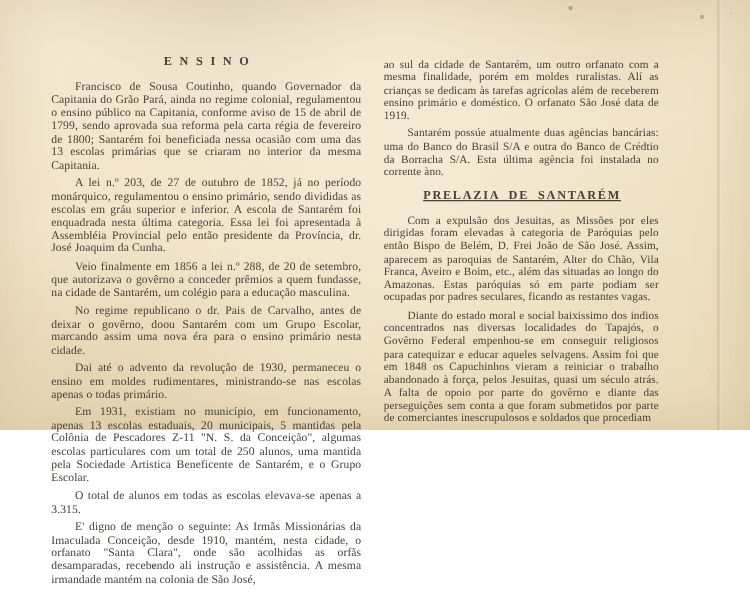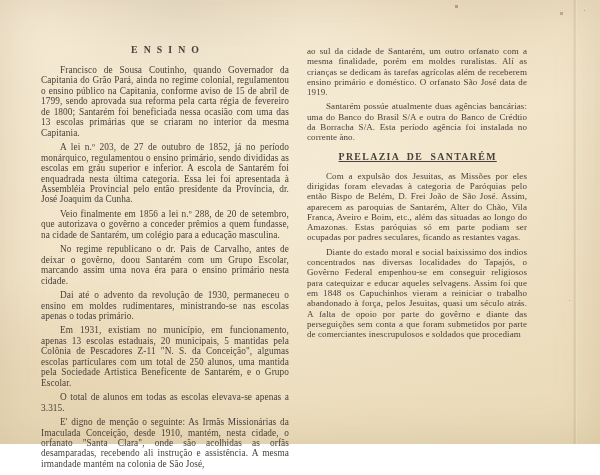--- a/index.html
+++ b/index.html
@@ -2,21 +2,21 @@
 <html style="--paper: #f1e4c9; --ink: #47413a;"><head>
 <meta charset="utf-8">
 <style>
   html, body { margin: 0; padding: 0; }
   body {
     width: 600px; height: 475px; overflow: hidden;
     font-family: "Liberation Serif", "DejaVu Serif", serif;
   }
   .paper {
     position: relative;
-    width: 600px; height: 444px;
+    width: 600px; height: 344px;
     color: var(--ink, #47413a);
     background:
       radial-gradient(ellipse 280px 190px at 12% 88%, rgba(198,166,114,.20), transparent 65%),
       radial-gradient(ellipse 260px 140px at 82% 4%, rgba(205,176,126,.16), transparent 60%),
       radial-gradient(ellipse 180px 120px at 30% 2%, rgba(150,140,125,.10), transparent 70%),
       radial-gradient(ellipse 300px 260px at 55% 45%, rgba(255,250,238,.30), transparent 75%),
       linear-gradient(163deg, #f4e9d3 0%, #f1e4c9 45%, #e9dab7 100%);
     box-shadow: inset 0 0 46px rgba(155,125,80,.22);
   }
   .fold-line {
@@ -80,21 +80,21 @@
       <p class="para indent">No regime republicano o dr. Pais de Carvalho, antes de deixar o govêrno, doou Santarém com um Grupo Escolar, marcando assim uma nova éra para o ensino primário nesta cidade.</p>
       <p class="para indent">Dai até o advento da revolução de 1930, permaneceu o ensino em moldes rudimentares, ministrando-se nas escolas apenas o todas primário.</p>
       <p class="para indent">Em 1931, existiam no município, em funcionamento, apenas 13 escolas estaduais, 20 municipais, 5 mantidas pela Colônia de Pescadores Z-11 "N. S. da Conceição", algumas escolas particulares com um total de 250 alunos, uma mantida pela Sociedade Artistica Beneficente de Santarém, e o Grupo Escolar.</p>
       <p class="para indent">O total de alunos em todas as escolas elevava-se apenas a 3.315.</p>
       <p class="para indent">E' digno de menção o seguinte: As Irmãs Missionárias da Imaculada Conceição, desde 1910, mantém, nesta cidade, o orfanato "Santa Clara", onde são acolhidas as orfãs desamparadas, recebendo ali instrução e assistência. A mesma irmandade mantém na colonia de São José,</p>
     </div>
 
     <div class="col col-right">
       <p class="para">ao sul da cidade de Santarém, um outro orfanato com a mesma finalidade, porém em moldes ruralistas. Alí as crianças se dedicam às tarefas agrícolas além de receberem ensino primário e doméstico. O orfanato São José data de 1919.</p>
 
-      <p class="para indent">Santarém possúe atualmente duas agências bancárias: uma do Banco do Brasil S/A e outra do Banco de Crédtio da Borracha S/A. Esta período agência foi instalada no corrente àno.</p>
+      <p class="para indent">Santarém possúe atualmente duas agências bancárias: uma do Banco do Brasil S/A e outra do Banco de Crédtio da Borracha S/A. Esta última agência foi instalada no corrente àno.</p>
 
       <h2 class="heading narrow h-prelazia">PRELAZIA DE SANTARÉM</h2>
       <p class="para indent">Com a expulsão dos Jesuitas, as Missões por eles dirigidas foram elevadas à categoria de Paróquias pelo então Bispo de Belém, D. Frei João de São José. Assim, aparecem as paroquias de Santarém, Alter do Chão, Vila Franca, Aveiro e Boim, etc., além das situadas ao longo do Amazonas. Estas paróquias só em parte podiam ser ocupadas por padres seculares, ficando as restantes vagas.</p>
       <p class="para indent">Diante do estado moral e social baixissimo dos indios concentrados nas diversas localidades do Tapajós, o Govêrno Federal empenhou-se em conseguir religiosos para catequizar e educar aqueles selvagens. Assim foi que em 1848 os Capuchinhos vieram a reiniciar o trabalho abandonado à força, pelos Jesuitas, quasi um século atrás. A falta de opoio por parte do govêrno e diante das perseguições sem conta a que foram submetidos por parte de comerciantes inescrupulosos e soldados que procediam</p>
     </div>
 
   </div>
 </div>
 
 </body></html>

